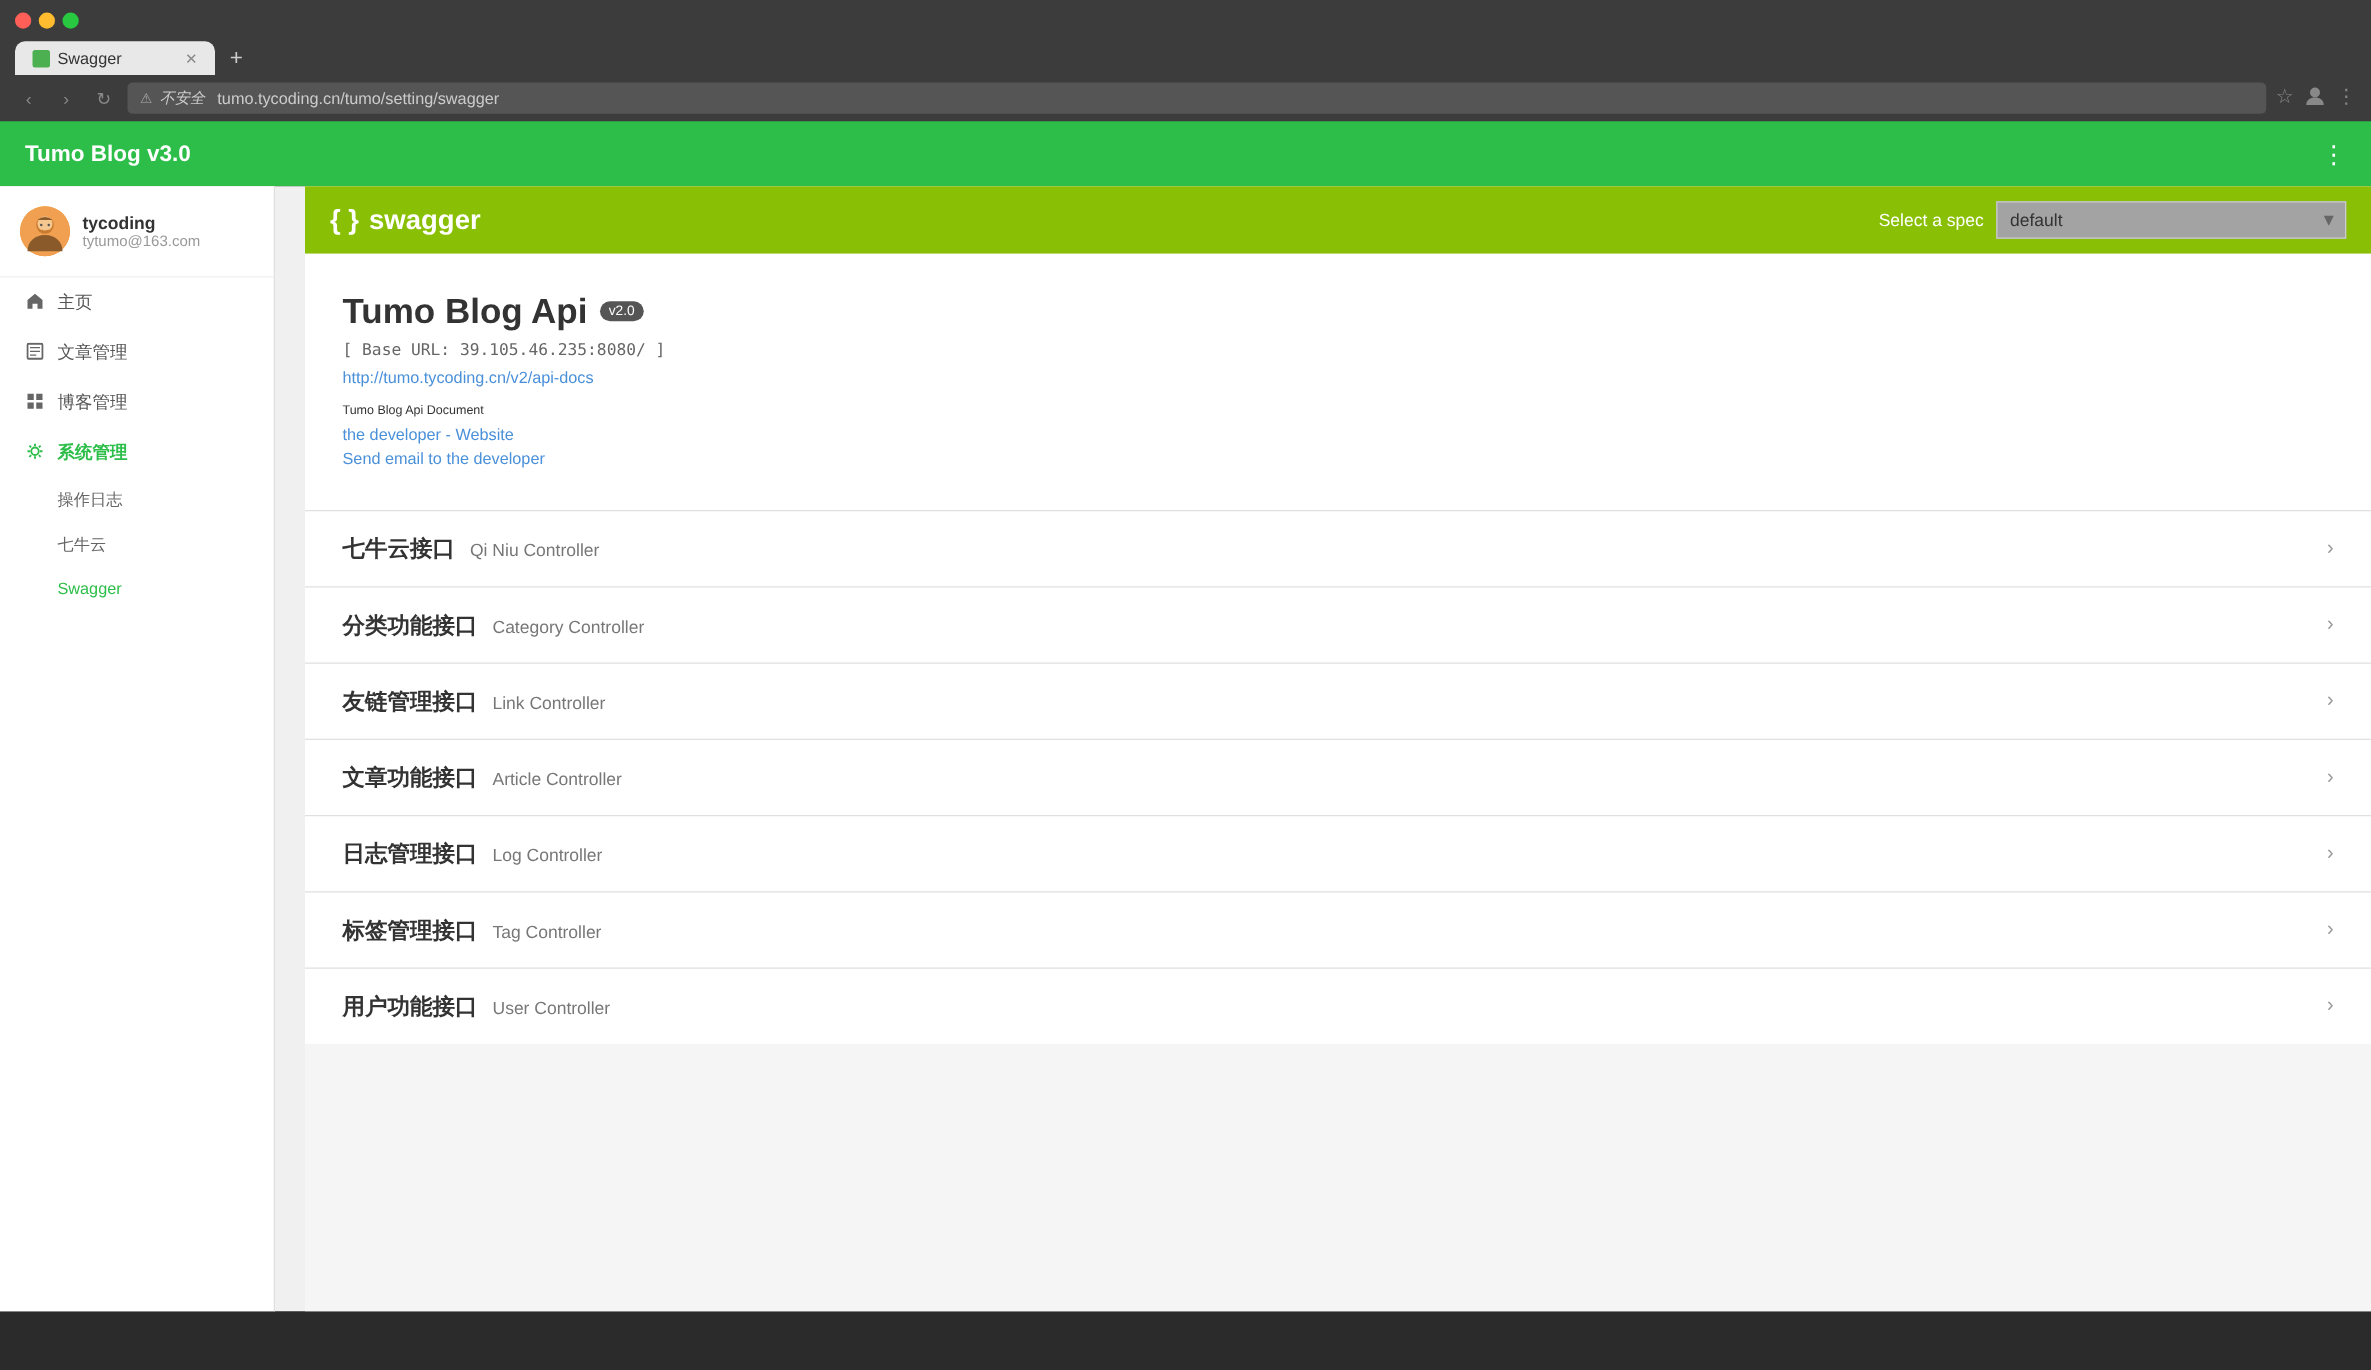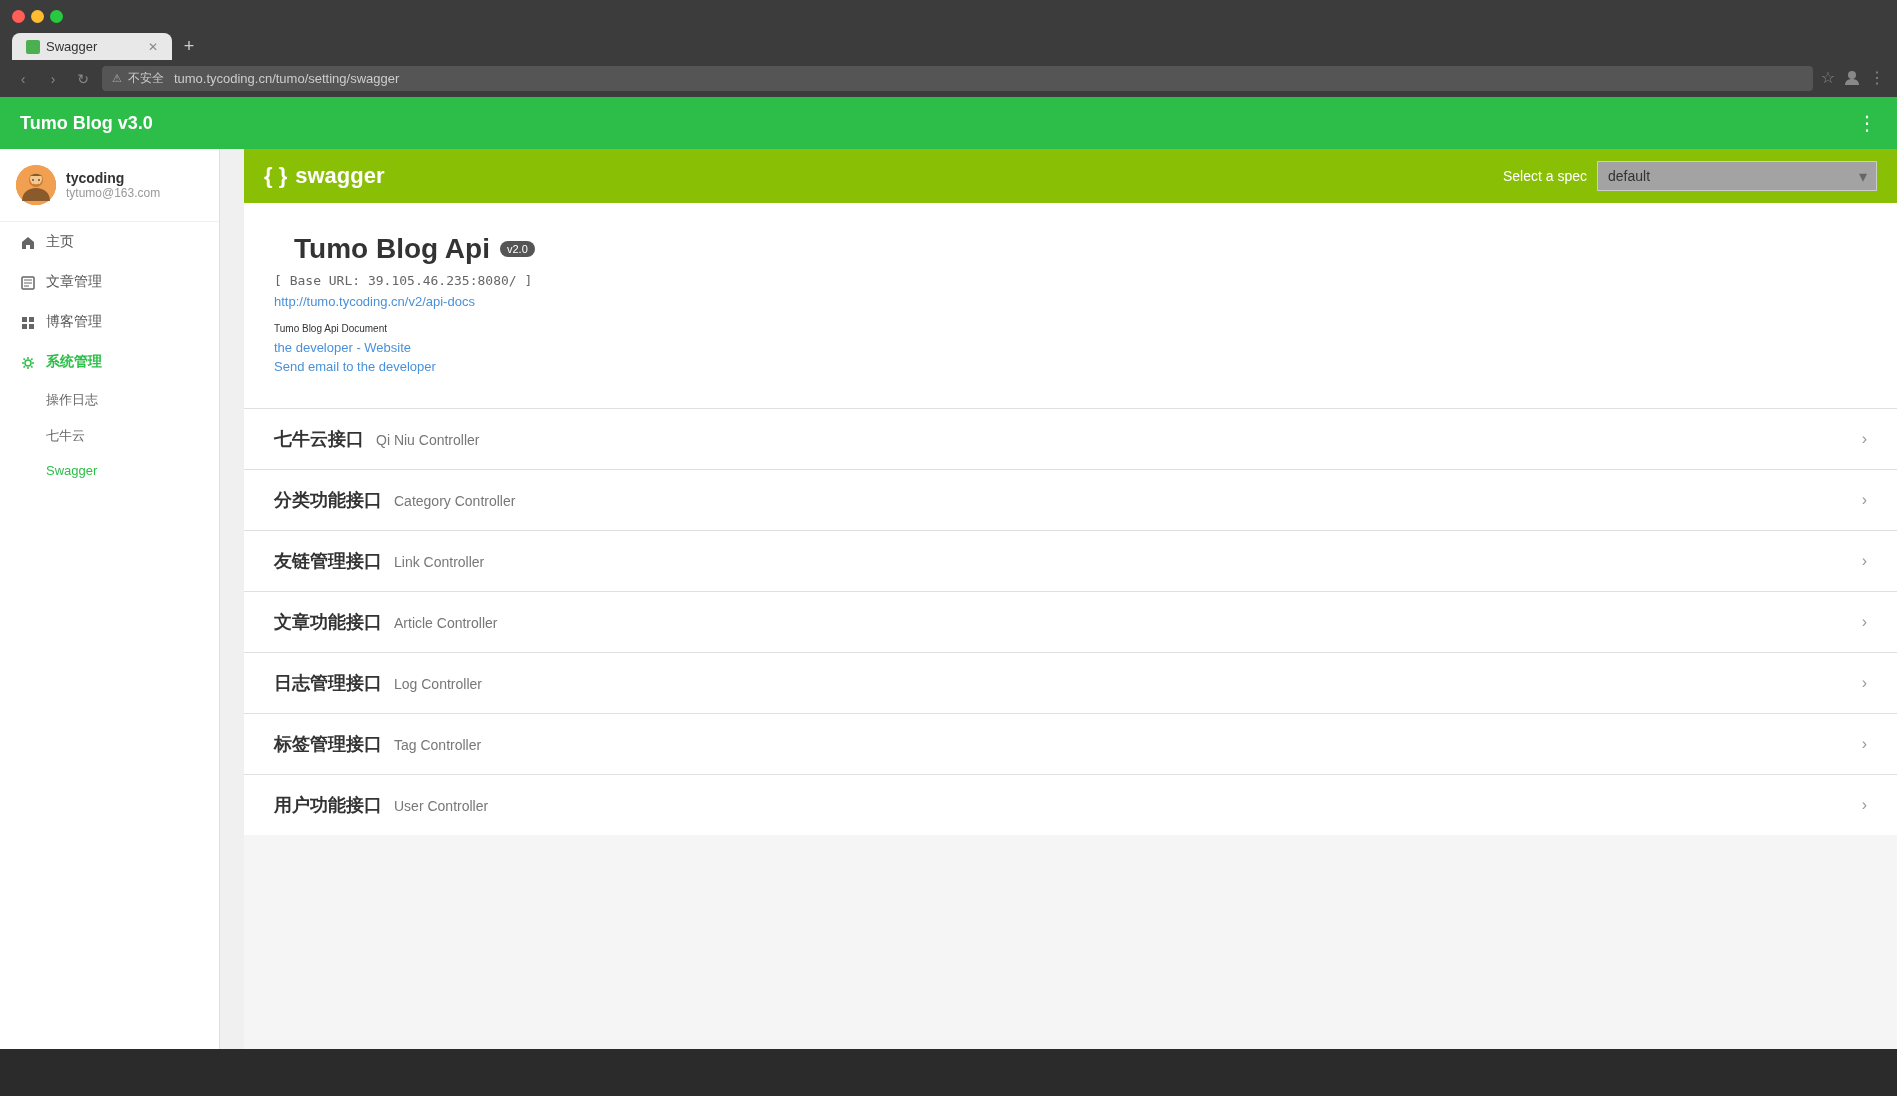--- a/index.html
+++ b/index.html
@@ -33,21 +33,21 @@
     
     .main-layout { display: flex; background: #f0f0f0; min-height: 900px; gap: 24px; }
 
     
     .sidebar { width: 220px; background: white; border-right: 1px solid #e0e0e0; flex-shrink: 0; }
     .user-info { padding: 16px; display: flex; align-items: center; gap: 10px; border-bottom: 1px solid #f0f0f0; }
     .avatar-img { width: 40px; height: 40px; border-radius: 50%; background: linear-gradient(135deg, #f5a623 0%, #f0762a 100%); display: flex; align-items: center; justify-content: center; font-size: 16px; }
     .user-name { font-size: 14px; font-weight: 600; color: #333; }
     .user-email { font-size: 12px; color: #999; }
 
-    .nav-item { display: flex; align-items: flex-end; gap: 10px; padding: 11px 20px; color: #555; font-size: 14px; cursor: pointer; }
+    .nav-item { display: flex; align-items: flex-start; gap: 10px; padding: 11px 20px; color: #555; font-size: 14px; cursor: pointer; }
     .nav-item.active { color: #2dbe4a; font-weight: bold; }
     .nav-icon { width: 16px; height: 16px; display: flex; align-items: center; justify-content: center; font-size: 14px; flex-shrink: 0; }
     .nav-sub-item { padding: 9px 20px 9px 46px; font-size: 13px; color: #666; cursor: pointer; }
     .nav-sub-item.active { color: #2dbe4a; }
 
     
     .content { flex: 1; background: #f5f5f5; }
 
     
     .swagger-header { background: #89bf04; padding: 12px 20px; display: flex; align-items: center; justify-content: space-between; }
@@ -55,21 +55,21 @@
     .swagger-braces { color: white; font-size: 22px; font-weight: bold; }
     .swagger-text { color: white; font-size: 22px; font-weight: 600; }
     .swagger-spec-selector { display: flex; align-items: center; gap: 10px; }
     .swagger-spec-label { color: white; font-size: 14px; text-align: right; }
     .swagger-select { background: #a3a3a3; border: 1px solid #ccc; padding: 6px 30px 6px 10px; font-size: 14px; color: #333; appearance: none; -webkit-appearance: none; min-width: 280px; cursor: pointer; outline: none; }
     .select-wrapper { position: relative; }
     .select-arrow { position: absolute; right: 10px; top: 50%; transform: translateY(-50%); pointer-events: none; color: #666; }
 
     
     .api-content { background: white; padding: 30px; margin: 0; }
-    .api-title-row { display: flex; align-items: center; gap: 10px; margin-bottom: 8px; margin-left: 20px; }
+    .api-title-row { display: flex; align-items: center; gap: 10px; margin-bottom: 8px; }
     .api-title { font-size: 28px; font-weight: 700; color: #333; }
     .api-version-badge { background: #555; color: white; font-size: 11px; padding: 2px 7px; border-radius: 10px; }
     .api-base-url { font-size: 13px; color: #666; font-family: monospace; margin-bottom: 6px; }
     .api-docs-link { color: #4a90d9; font-size: 13px; text-decoration: none; display: block; margin-bottom: 14px; }
     .api-description { font-size: 10px; color: #333; margin-bottom: 6px; }
     .api-link { color: #4a90d9; font-size: 13px; text-decoration: none; display: block; margin-bottom: 4px; }
 
     
     .controllers { background: white; margin-top: 0; }
     .controller-item { border-top: 1px solid #e0e0e0; padding: 18px 30px; display: flex; align-items: center; justify-content: space-between; cursor: pointer; }
@@ -103,21 +103,21 @@
     </div>
     <div class="tab-new">+</div>
   </div>
 
   <div class="address-bar">
     <div class="nav-btn">‹</div>
     <div class="nav-btn">›</div>
     <div class="nav-btn">↻</div>
     <div class="address-input">
       <span class="address-lock">⚠</span>
-      <span class="address-lock" style="font-size:12px; color:#ccc;">不安全</span>
+      <span class="address-lock" style="font-size:12px; color:#ccc;font-style:italic;">不安全</span>
       <span class="address-text" style="margin-left:4px;">tumo.tycoding.cn/tumo/setting/swagger</span>
     </div>
     <div class="address-actions">
       <span style="cursor:pointer;">☆</span>
       <span>
         <svg width="18" height="18" viewBox="0 0 18 18">
             <circle cx="9" cy="7" r="4" fill="#888"></circle>
             <path d="M2 17c0-4 3-6 7-6s7 2 7 6" fill="#888"></path>
           </svg>
       </span>

